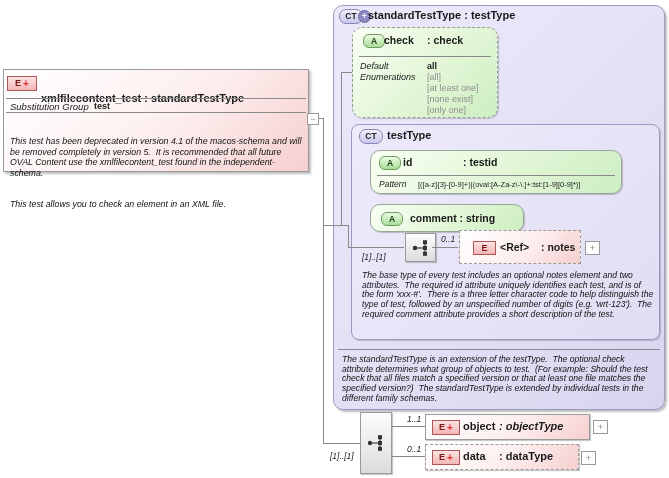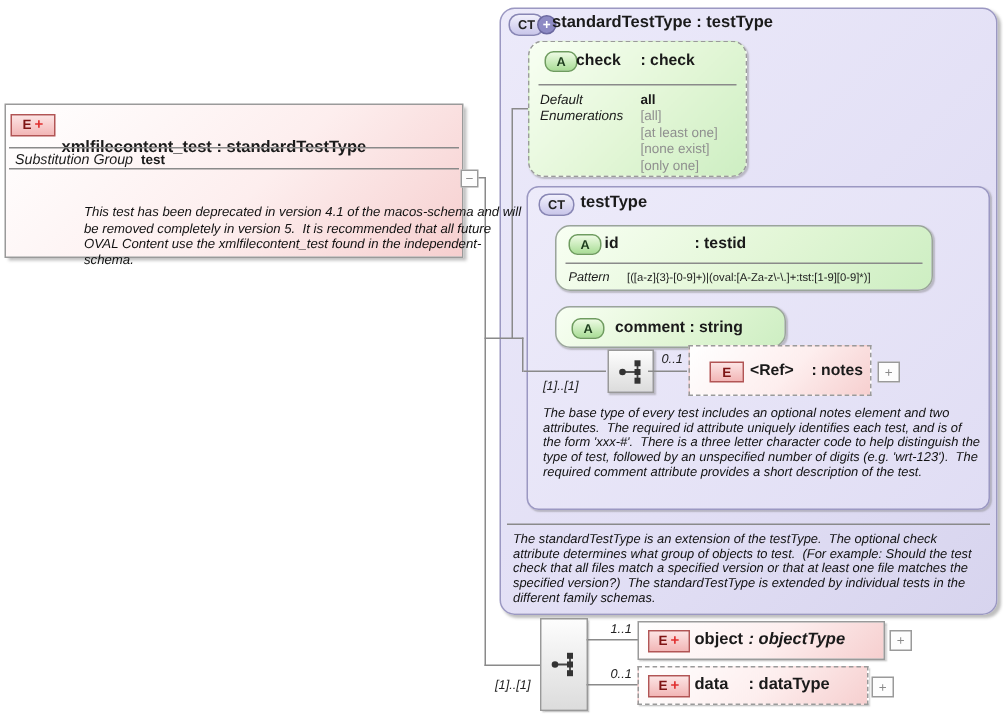--- a/index.html
+++ b/index.html
@@ -36,21 +36,21 @@
   .toggle{position:absolute;display:flex;align-items:center;justify-content:center;
           background:#fdfdfd;border:1px solid #9a9a9a;color:#8a8a8a;font-size:9px;line-height:1;}
 
   
   .title{font-weight:bold;font-size:11px;white-space:nowrap;text-align:center;}
   .attr-title{font-weight:bold;font-size:10.5px;white-space:nowrap;}
   .prop-label{font-style:italic;font-size:9px;white-space:nowrap;}
   .prop-value{font-size:9px;font-weight:bold;white-space:nowrap;}
   .enum{font-size:9px;color:#8f8f8f;white-space:nowrap;}
   .desc{font-style:italic;font-size:8.6px;line-height:9.7px;color:#111;white-space:pre-wrap;}
-  .desc-left{font-style:italic;font-size:8.8px;line-height:10.5px;color:#111;white-space:pre-wrap;margin-left:46px;}
+  .desc-left{font-style:italic;font-size:8.8px;line-height:10.5px;color:#111;white-space:pre-wrap;}
   .pattern{font-size:7.5px;color:#222;white-space:nowrap;}
   .card{font-style:italic;font-size:8.5px;color:#222;white-space:nowrap;}
   .card.seq{font-weight:normal;margin-top:20px;}
   .sep{position:absolute;height:1px;background:#8a8a8a;}
 </style>
 </head>
 <body>
 
 <div id="screen">
 
@@ -139,20 +139,21 @@
       <span>E</span>
         <span class="plus">+</span>
     </span>
     <div class="abs title" style="left:37px;top:22px;">xmlfilecontent_test : standardTestType</div>
     <div class="sep" style="left:2px;top:28px;width:300px;"></div>
     <div class="abs prop-label" style="left:6px;top:31px;font-size:9.5px;">Substitution Group</div>
     <div class="abs prop-value" style="left:90px;top:31px;text-align:right;">test</div>
     <div class="sep" style="left:2px;top:42px;width:300px;"></div>
     <div class="abs desc-left" style="left:6px;top:45px;width:295px;">
       <div>This test has been deprecated in version 4.1 of the macos-schema and will be removed completely in version 5.  It is recommended that all future OVAL Content use the xmlfilecontent_test found in the independent-schema.</div>
+      <div>This test allows you to check an element in an XML file.</div>
     </div>
   </div>
   <div class="toggle" style="left:307px;top:113px;width:10px;height:10px;">−</div>
 
   <div class="abs card seq" style="left:330px;top:431px;">[1]..[1]</div>
   <div class="abs seq-box shadow-sm" style="left:360px;top:412px;width:30px;height:60px;">
     <svg width="22" height="20" viewBox="0 0 22 20">
       <line x1="5" y1="10" x2="15" y2="10" stroke="#444" stroke-width="1.2"></line>
       <line x1="15" y1="4" x2="15" y2="16" stroke="#444" stroke-width="1.2"></line>
       <circle cx="5" cy="10" r="2.2" fill="#333"></circle>

